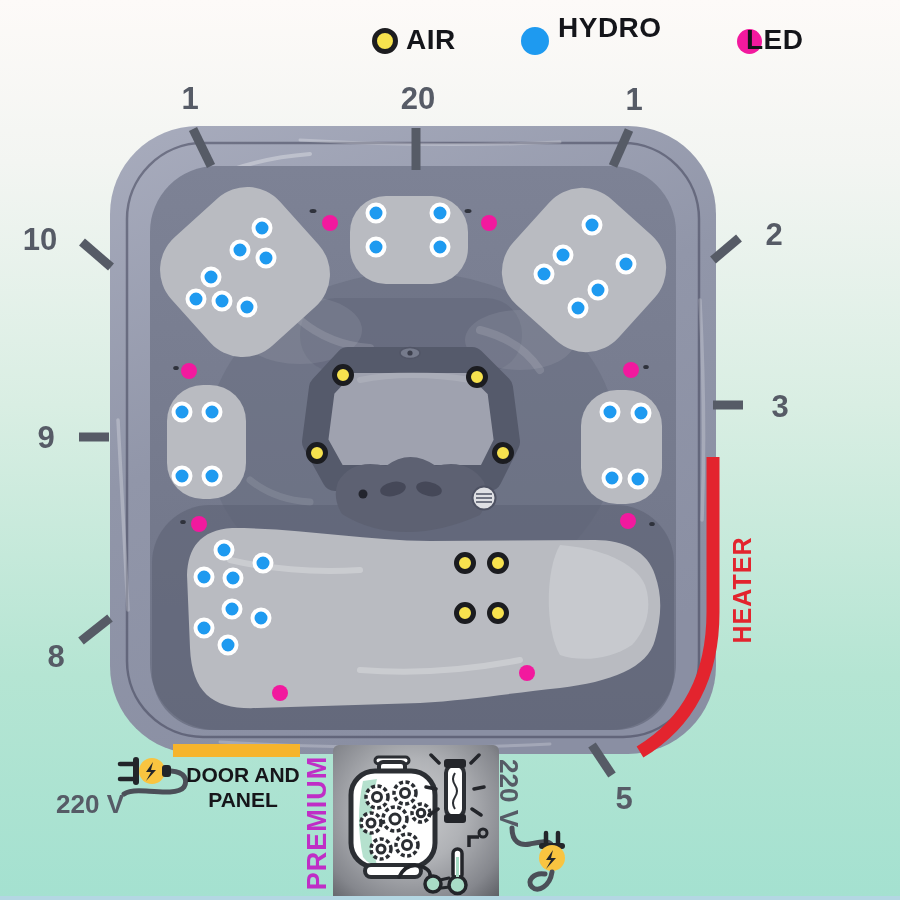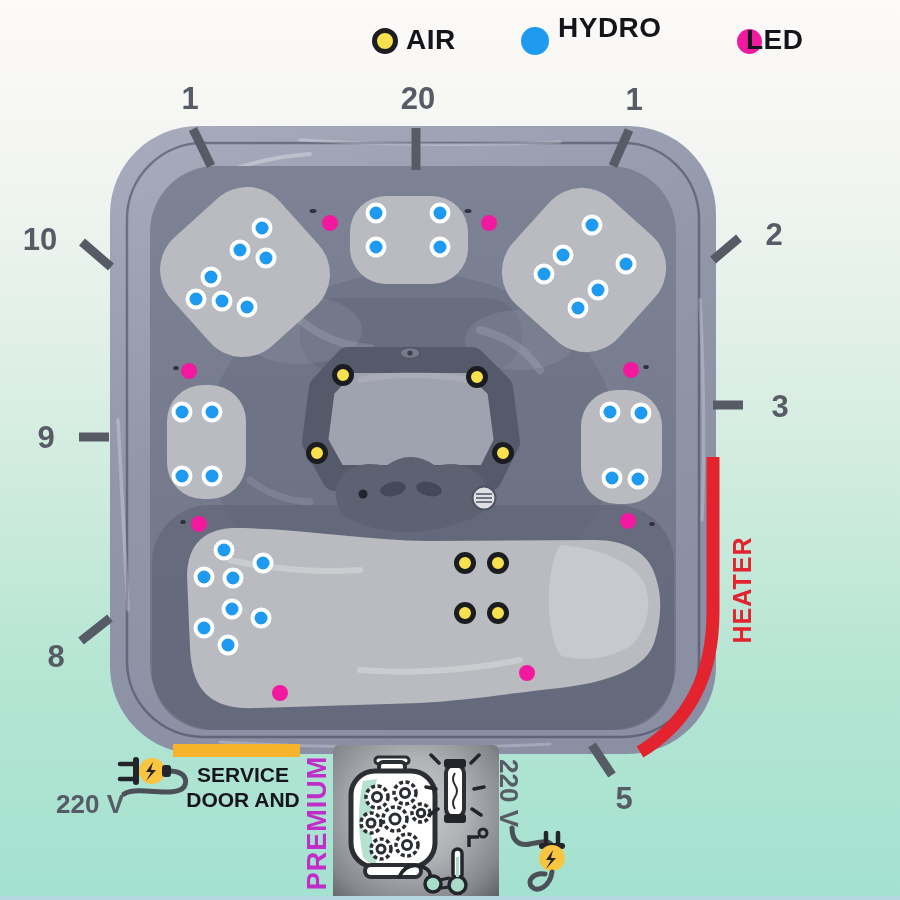--- a/index.html
+++ b/index.html
@@ -219,22 +219,22 @@
   <span class="legend-label lbl-air">AIR</span>
   <span class="legend-dot dot-hydro"></span>
   <span class="legend-label lbl-hydro">HYDRO</span>
   <span class="legend-dot dot-led"></span>
   <span class="legend-label lbl-led">LED</span>
 
   <div class="heater-label">HEATER</div>
   <div class="v220-left">220 V</div>
   <div class="v220-right">220 V</div>
   <div class="service-block">
-    <span>SERVICE</span>
     <span>DOOR AND</span>
+    <span>PANEL</span>
   </div>
   <div class="premium-label">PREMIUM</div>
 
   <div class="bottom-strip"></div>
 <div class="clock-num" style="left: 190px; top: 99px;">1</div>
     <div class="clock-num" style="left: 418px; top: 99px;">20</div>
     <div class="clock-num" style="left: 634px; top: 100px;">1</div>
     <div class="clock-num" style="left: 40px; top: 240px;">10</div>
     <div class="clock-num" style="left: 774px; top: 235px;">2</div>
     <div class="clock-num" style="left: 46px; top: 438px;">9</div>

